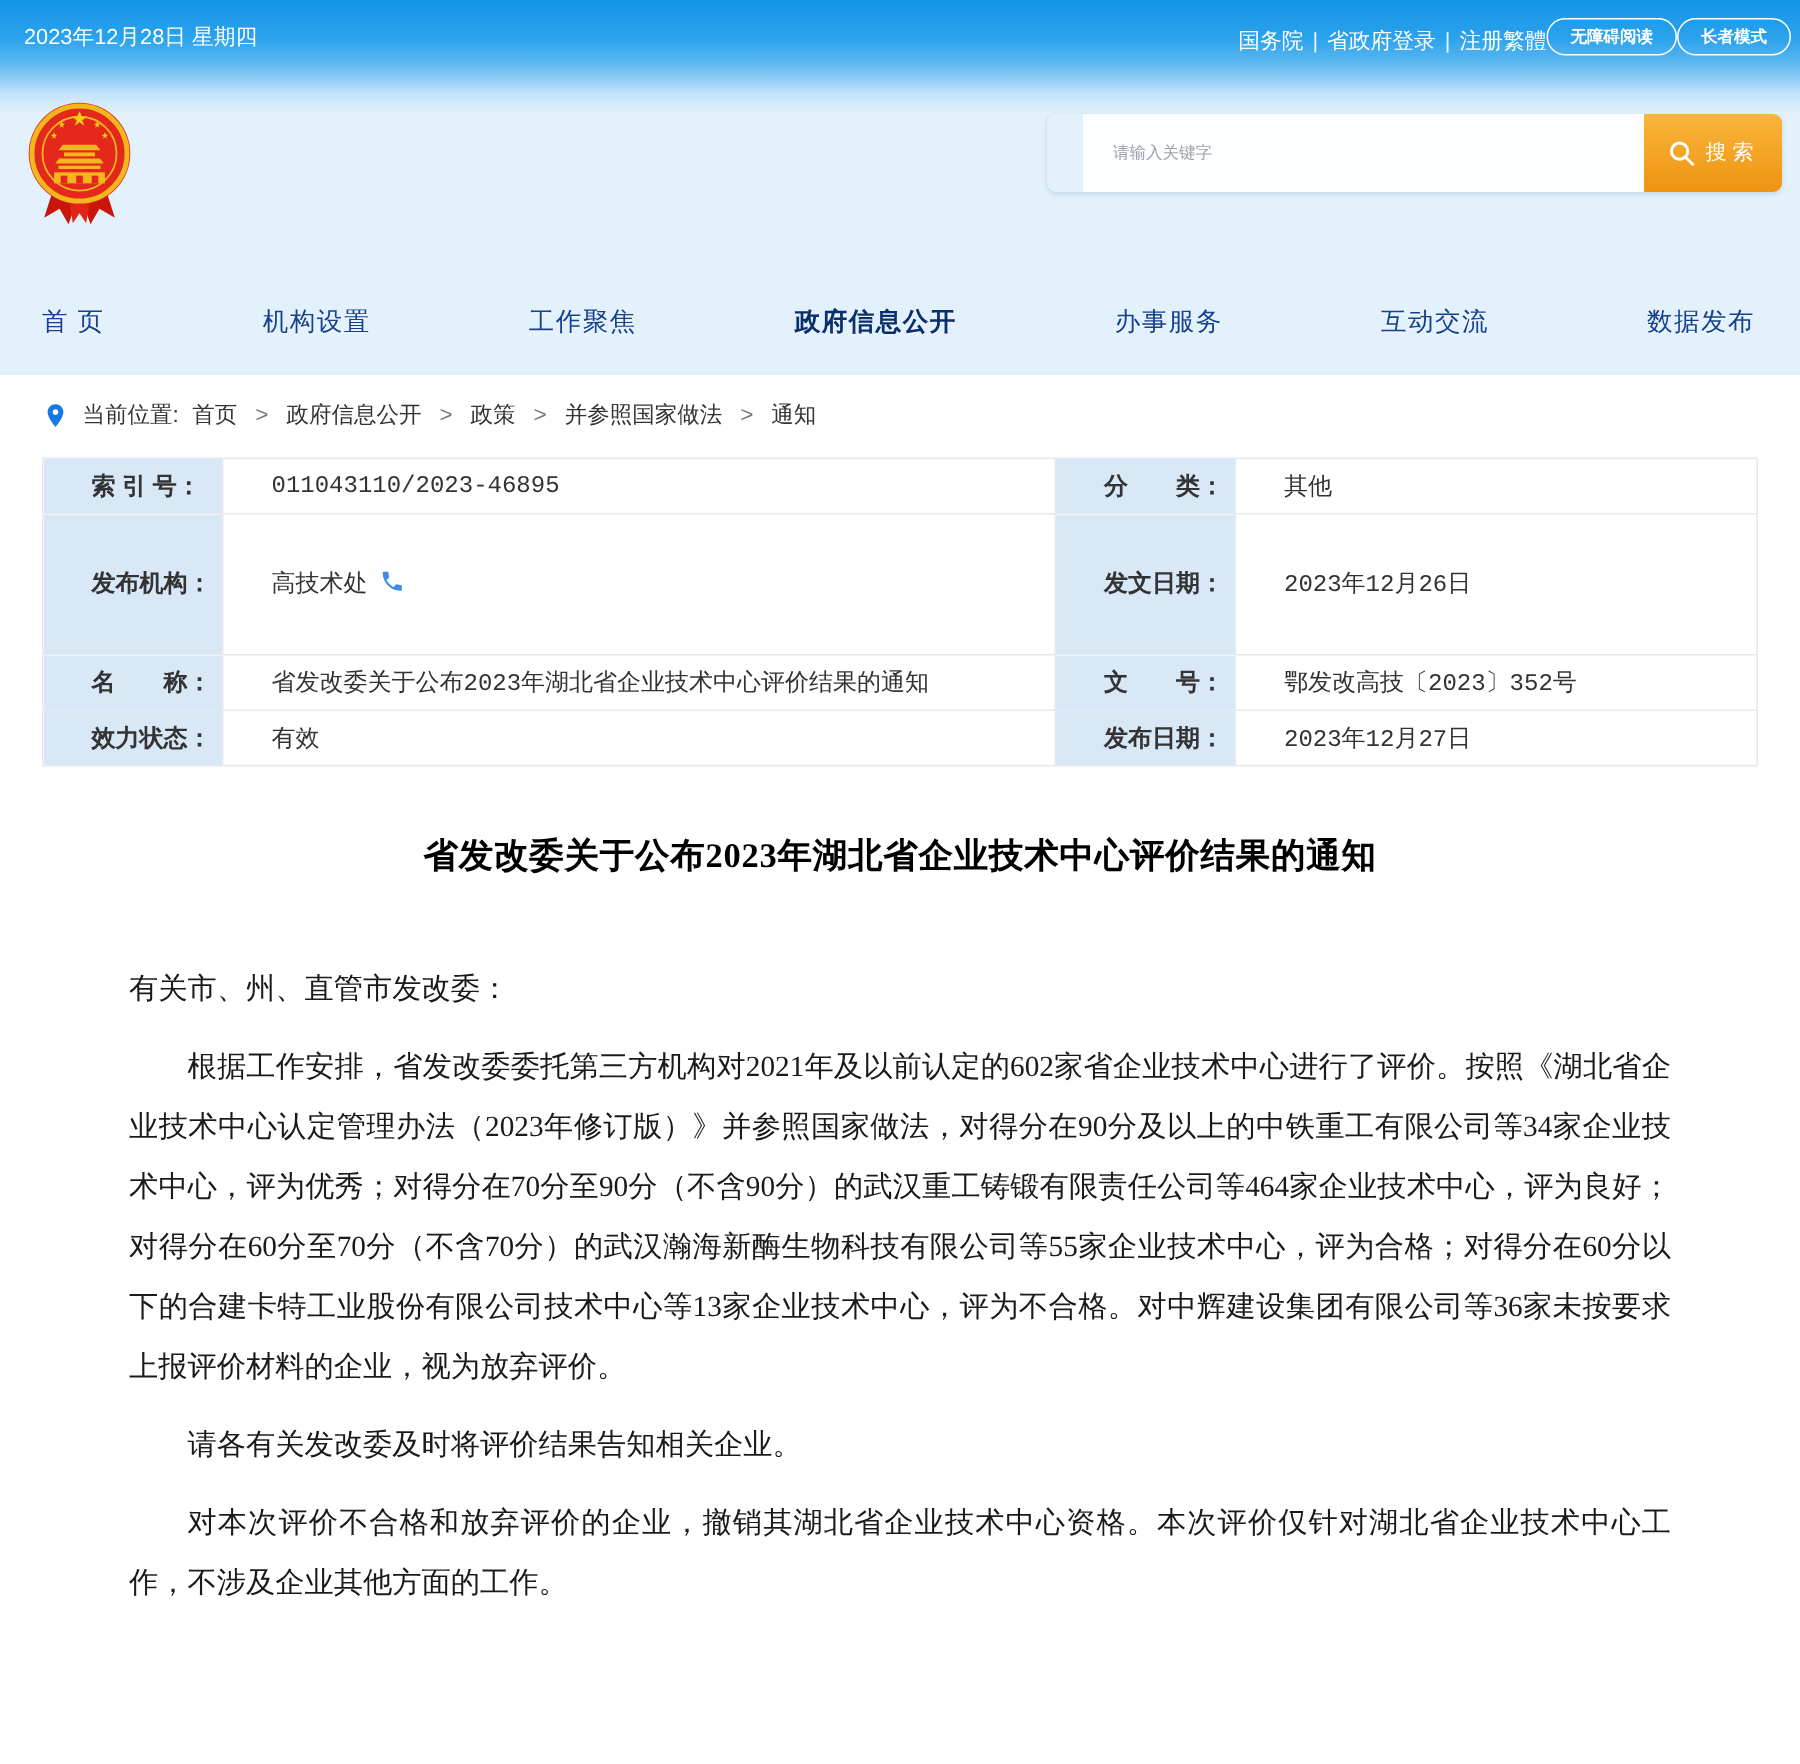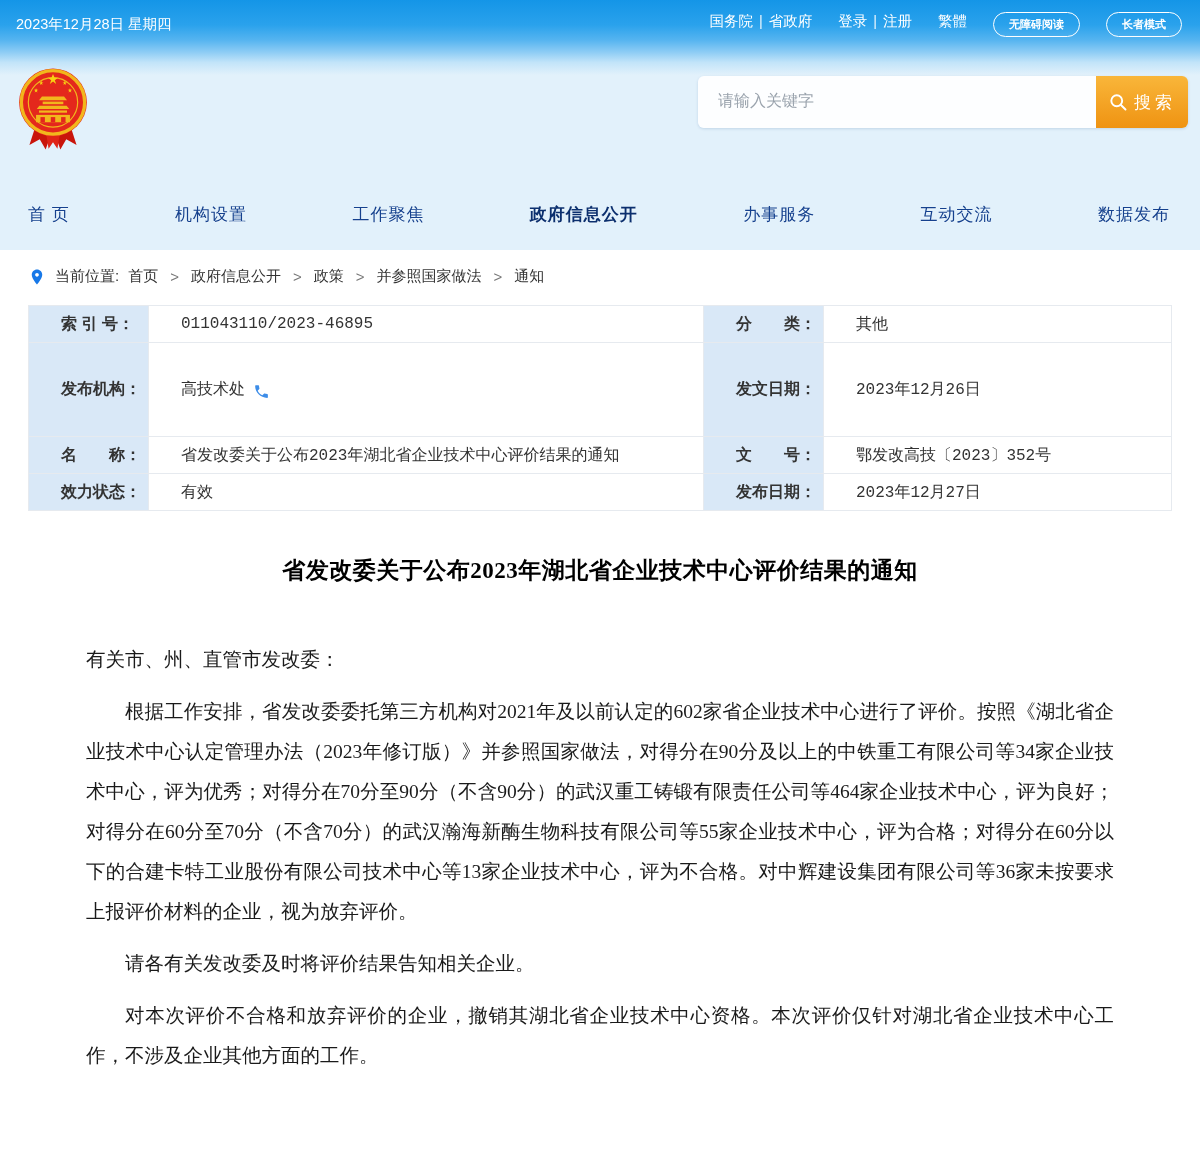--- a/index.html
+++ b/index.html
@@ -10,52 +10,52 @@
     background:#fff;
     overflow:hidden;
   }
   
   .sky {
     background:linear-gradient(180deg,#1495e7 0%,#2aa2ec 10%,#55b4f0 16%,#8fcdf5 21%,#c2e4f9 25%,#e2f1fb 30%);
     padding-bottom:12px;
   }
   .topbar {
     display:flex; justify-content:space-between; align-items:center;
-    padding:12px 18px 0 16px;
+    padding:12px 6px 0 16px;
     color:#fff; font-size:14.5px;
   }
-  .topbar-right { display:flex; align-items:flex-start; gap:26px; }
+  .topbar-right { display:flex; align-items:flex-end; }
   .topbar a, .topbar .tb-link { color:#fff; text-decoration:none; cursor:pointer; }
   .tb-sep { padding:0 6px; opacity:.9; }
   .pill {
     border:1px solid #fff; border-radius:16px;
     padding:4px 15px; font-size:11px; cursor:pointer; color:#fff;
     background:transparent;
     font-weight:bold;
   }
   .header-row { display:flex; align-items:center; padding:16px 12px 8px 12px; height:140px; }
   .emblem { margin-left:4px; flex:0 0 auto; }
   .site-titles { margin-left:14px; }
   .site-title { font-size:38px; font-weight:700; color:#e0261a; letter-spacing:3px; line-height:1.1; }
   .site-subtitle { font-size:16.5px; color:#4a4a4a; margin-top:7px; letter-spacing:.3px; }
   .search {
     margin-left:auto; margin-right:0;
     width:490px; height:52px; display:flex; align-items:stretch;
     border-radius:6px; overflow:hidden; align-self:center; margin-top:-18px;
     box-shadow:0 1px 3px rgba(0,60,120,.15);
   }
   .search input {
-    flex:1; border:none; outline:none; padding:0 20px; font-size:16px; color:#333;
-    background:#fdfeff; font-family:Liberation Mono, monospace;
+    flex:1; border:none; outline:none; padding:0 20px; font-size:11px; color:#333;
+    background:#fdfeff; font-family:Liberation Sans, sans-serif;margin-left:24px;
   }
   .search input::placeholder { color:#9aa3ad; }
   .search button {
     width:92px; border:none; cursor:pointer;
     background:linear-gradient(180deg,#f9b63a,#ef9312);
-    color:#fff; font-size:17px; letter-spacing:4px;
+    color:#fff; font-size:14px; letter-spacing:4px;
     display:flex; align-items:center; justify-content:center; gap:5px;
     font-family:"Liberation Sans", sans-serif;
   }
   .nav-row {
     display:flex; justify-content:space-between; align-items:center;
     padding:26px 30px 12px 28px;
   }
   .nav-item {
     font-size:17px; color:#15418e; font-weight:500; cursor:pointer;
     letter-spacing:1px; text-shadow:0 1px 0 rgba(255,255,255,.4);
@@ -75,21 +75,21 @@
   table.meta td {
     height:37px; font-size:16px; color:#333;
     border:1px solid #e6eaef; padding:0 12px 0 32px;
     overflow:hidden; white-space:pre;
   }
   td.lbl {
     background:#d9e8f7; font-weight:700; color:#3a3a3a;
     border:2px solid #ffffff; padding-left:14px;
   }
   td.val { background:#fff;font-family:Liberation Mono, monospace; }
-  .val-with-icon { display:flex; align-items:flex-end; gap:8px; }
+  .val-with-icon { display:flex; align-items:flex-start; gap:8px; }
   .phone-icon { cursor:pointer; display:inline-flex; }
   
   .doc { padding:0 78px; font-family:"Liberation Serif","DejaVu Serif", serif; color:#1a1a1a; }
   .doc-title {
     text-align:center; margin-top:44px;
     font-size:23px; font-weight:700; color:#000; letter-spacing:.5px;
   }
   .salutation { margin-top:54px; font-size:19.5px; line-height:40px; }
   .body-para {
     text-indent:2em; text-align:justify;

